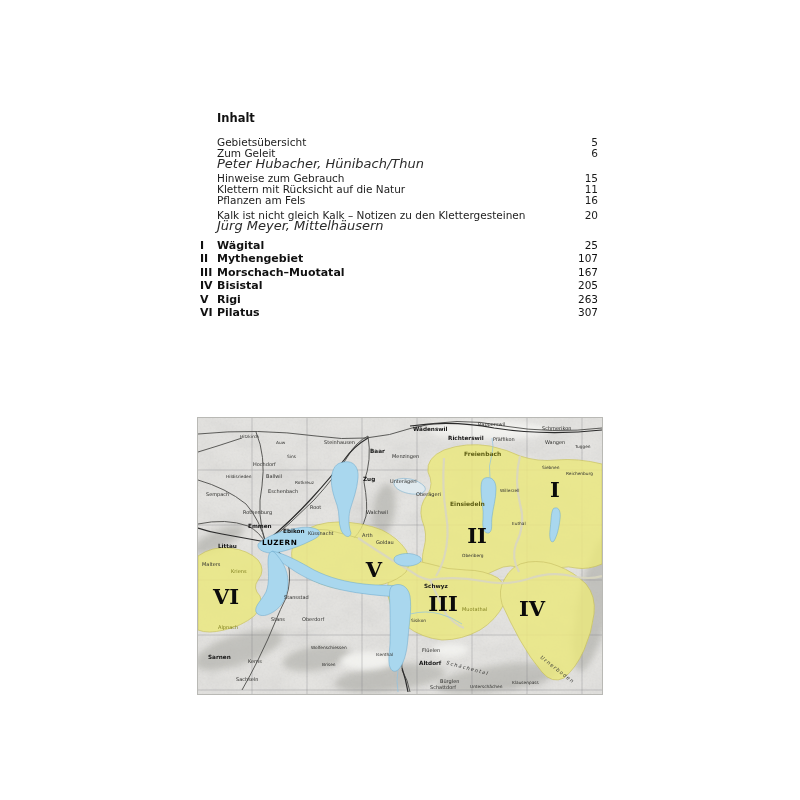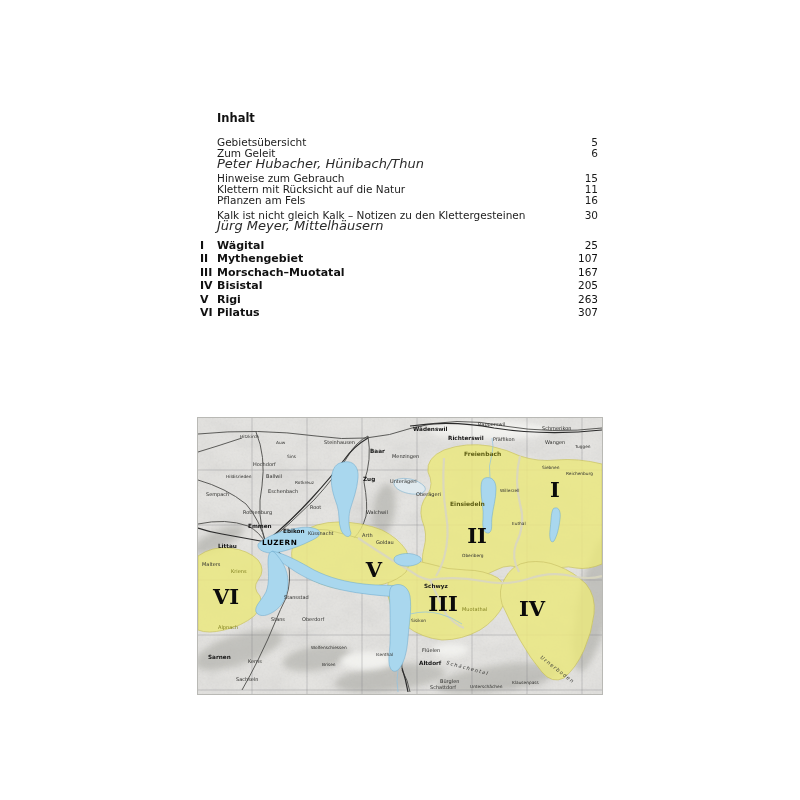--- a/index.html
+++ b/index.html
@@ -61,21 +61,21 @@
           <span class="ttl">Klettern mit Rücksicht auf die Natur</span>
           <span class="pg">11</span>
         </div>
         <div class="toc-row">
           <span class="ttl">Pflanzen am Fels</span>
           <span class="pg">16</span>
         </div>
         <div class="gap"></div>
         <div class="toc-row">
           <span class="ttl">Kalk ist nicht gleich Kalk – Notizen zu den Klettergesteinen</span>
-          <span class="pg">30</span>
+          <span class="pg">20</span>
         </div>
         <div class="author">Jürg Meyer, Mittelhäusern</div>
       </div>
     <div class="chapters">
         <div class="ch-row">
           <span class="ch-num">I</span>
           <span class="ch-ttl">Wägital</span>
           <span class="pg">25</span>
         </div>
         <div class="ch-row">

